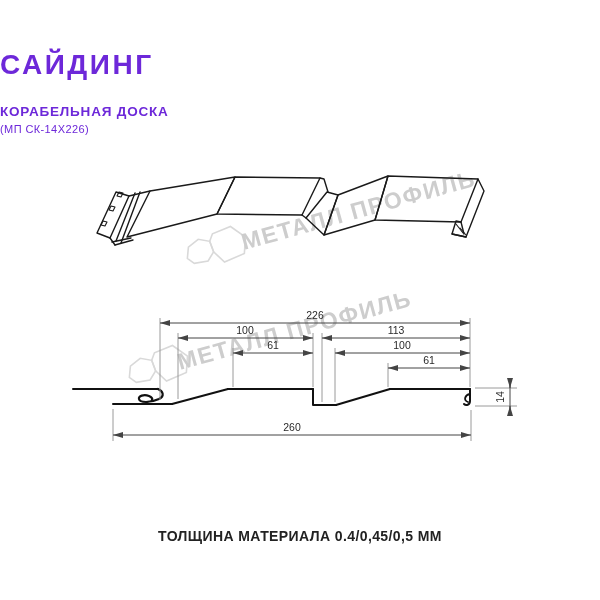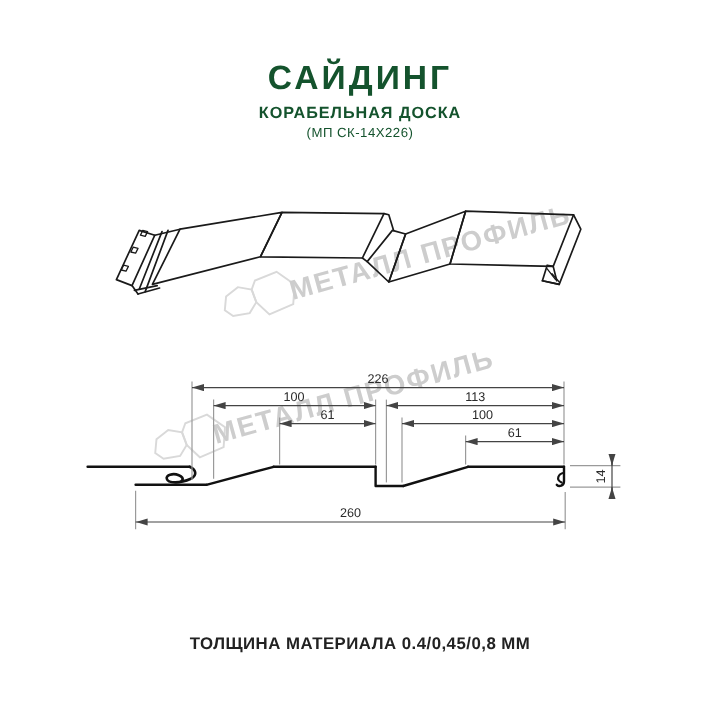--- a/index.html
+++ b/index.html
@@ -1,20 +1,20 @@
 <!DOCTYPE html>
 <html><head>
 <meta charset="utf-8">
 <style>
   html,body{margin:0;padding:0;background:#fff;}
   .stage{position:relative;width:600px;height:600px;background:#fff;overflow:hidden;
          font-family:"Liberation Sans",sans-serif;}
-  .titleblock{position:absolute;left:0;top:50px;width:600px;text-align:center;color:#14532d;}
+  .titleblock{position:absolute;left:0;top:50px;width:600px;text-align:left;color:#6d28d9;}
   .t1{font-size:28px;font-weight:700;letter-spacing:2.5px;line-height:1.05;}
-  .t2{font-size:13.5px;font-weight:700;letter-spacing:.8px;margin-top:7px;}
+  .t2{font-size:13.5px;font-weight:700;letter-spacing:.8px;margin-top:25px;}
   .t3{font-size:11px;font-weight:400;letter-spacing:.4px;margin-top:4px;}
   .footer{position:absolute;left:0;top:528px;width:600px;text-align:center;
           font-size:14px;font-weight:700;letter-spacing:.4px;color:#222;}
   svg.draw{position:absolute;left:0;top:0;}
   .wm-text{font-family:"Liberation Sans",sans-serif;font-weight:700;font-size:23px;letter-spacing:1.5px;}
   .dim-label{font-family:"Liberation Sans",sans-serif;font-size:10.5px;fill:#2a2a2a;}
 </style>
 </head>
 <body>
 
@@ -130,15 +130,15 @@
       <text class="dim-label" x="245" y="334" text-anchor="middle">100</text>
       <text class="dim-label" x="273" y="349" text-anchor="middle">61</text>
       <text class="dim-label" x="396" y="334" text-anchor="middle">113</text>
       <text class="dim-label" x="402" y="349" text-anchor="middle">100</text>
       <text class="dim-label" x="429" y="364" text-anchor="middle">61</text>
       <text class="dim-label" x="292" y="431" text-anchor="middle">260</text>
       <text class="dim-label" x="504" y="397" text-anchor="middle" transform="rotate(-90 504 397)">14</text>
     </g>
   </svg>
 
-  <div class="footer">ТОЛЩИНА МАТЕРИАЛА 0.4/0,45/0,8 ММ</div>
+  <div class="footer">ТОЛЩИНА МАТЕРИАЛА 0.4/0,45/0,5 ММ</div>
 
 </div>
 
 </body></html>

